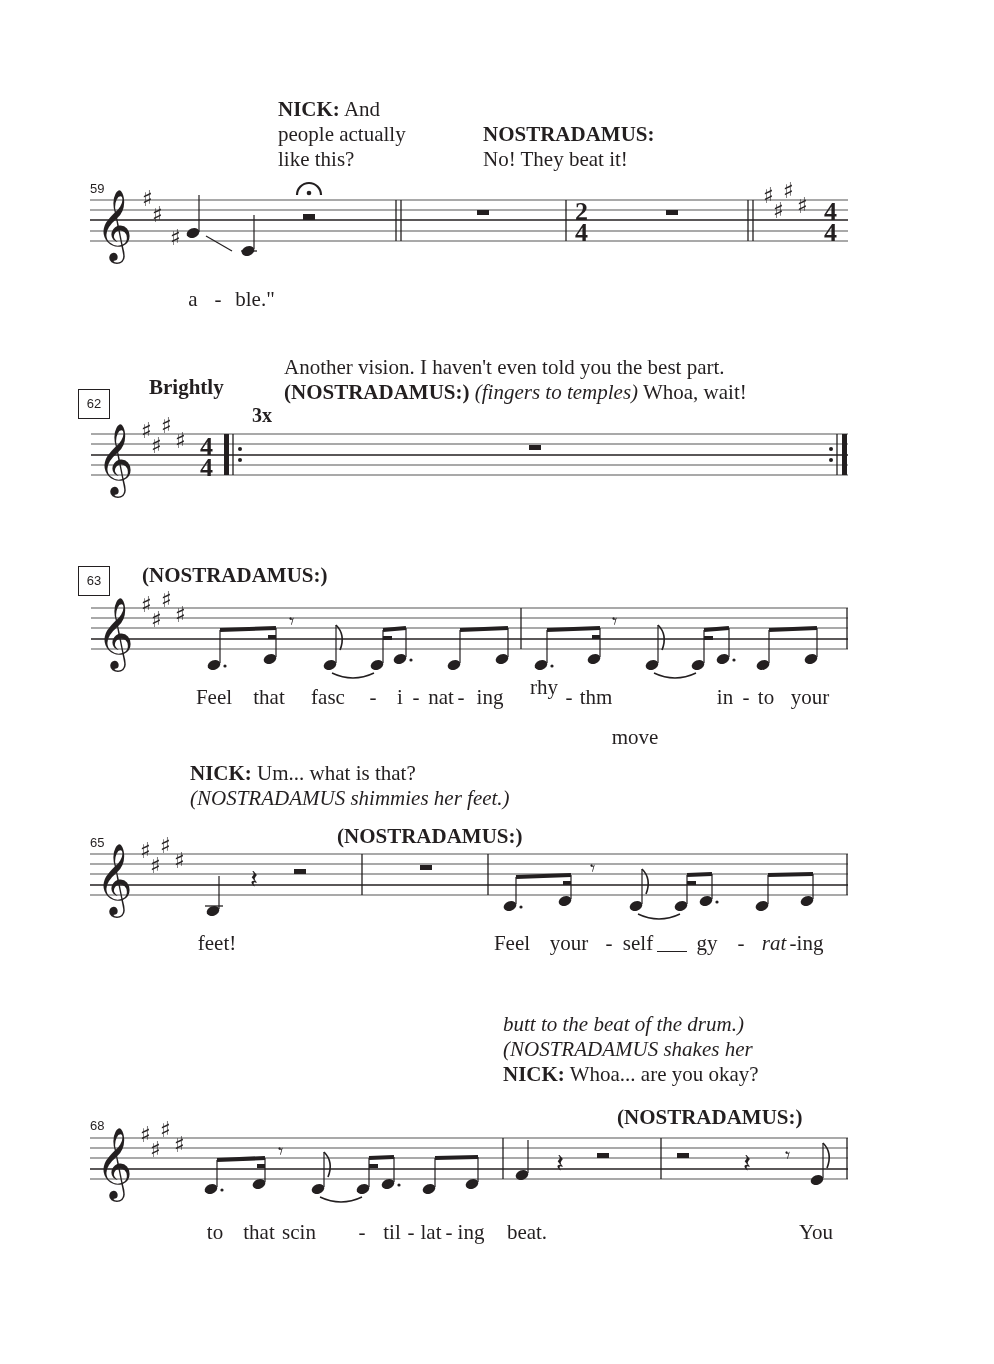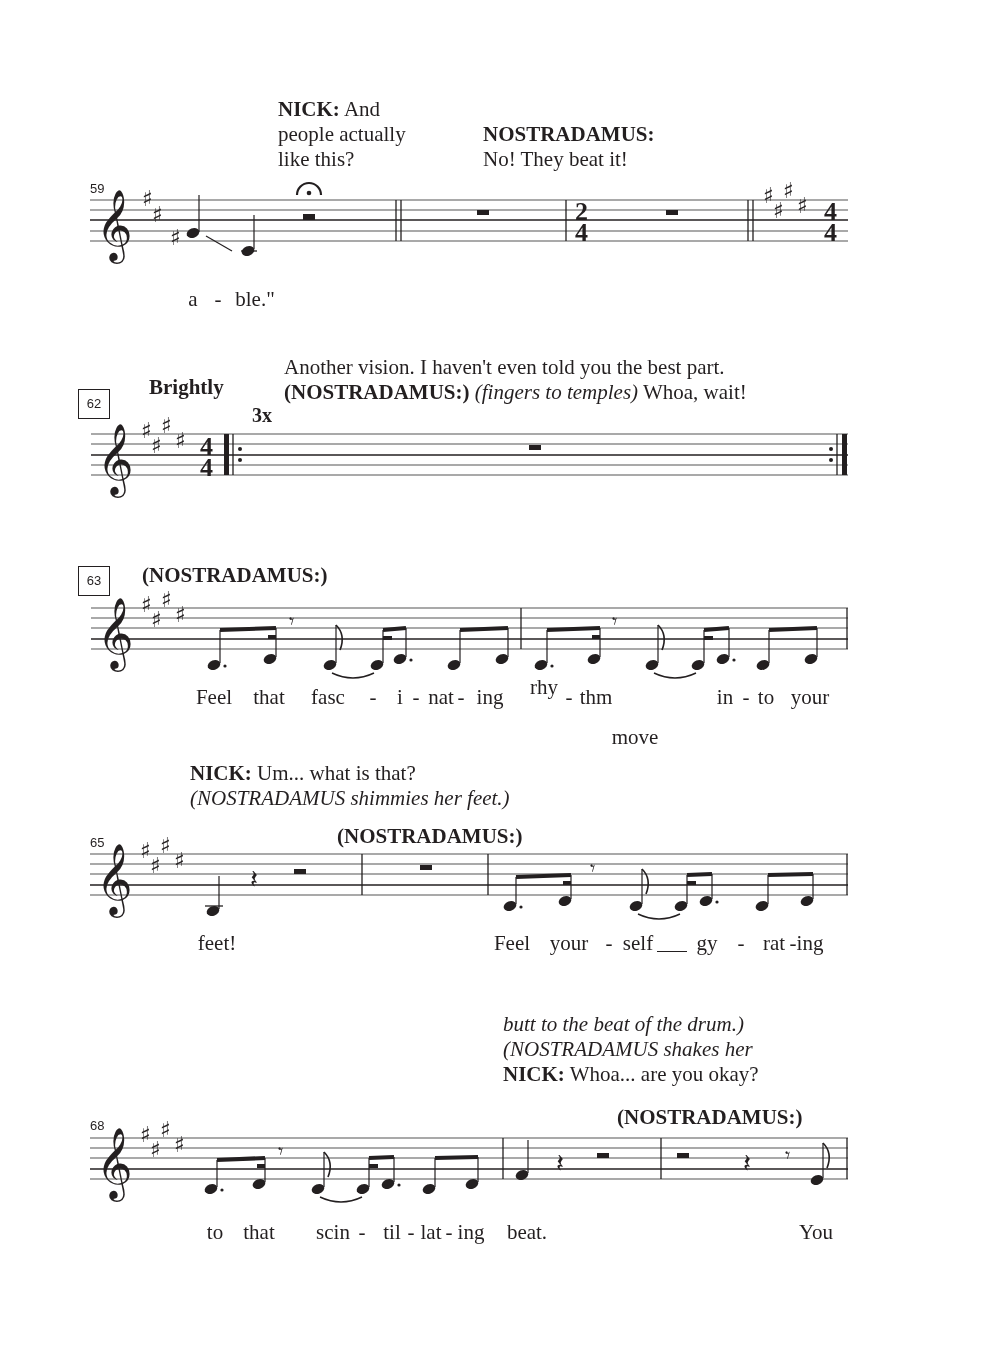--- a/index.html
+++ b/index.html
@@ -285,21 +285,21 @@
 
   <div>
     <span class="lyric" style="left:217px;top:931px;">feet!</span>
     <span class="lyric" style="left:512px;top:931px;">Feel</span>
     <span class="lyric" style="left:569px;top:931px;">your</span>
     <span class="lyric" style="left:609px;top:931px;">-</span>
     <span class="lyric" style="left:638px;top:931px;">self</span>
     <span class="abs" style="left:657px;top:951px;width:30px;border-top:1px solid #231f20;"></span>
     <span class="lyric" style="left:707px;top:931px;">gy</span>
     <span class="lyric" style="left:741px;top:931px;">-</span>
-    <span class="lyric" style="left:774px;top:931px;">rat</span>
+    <span class="lyric" style="left:774px;top:931px;font-style:italic;">rat</span>
     <span class="lyric" style="left:793px;top:931px;">-</span>
     <span class="lyric" style="left:810px;top:931px;">ing</span>
   </div>
 </div>
 
 <div>
   <div class="abs txt" style="left:503px;top:1012px;">
     <div class="i">butt to the beat of the drum.)</div>
     <div class="i">(NOSTRADAMUS shakes her</div>
     <div><span class="b">NICK:</span> <span>Whoa... are you okay?</span></div>
@@ -361,21 +361,21 @@
       <ellipse class="ink" cx="817" cy="1180" rx="6.5" ry="4.7" transform="rotate(-20 817 1180)"></ellipse>
       <line class="stem" x1="823" y1="1178" x2="823" y2="1143"></line>
       <path d="M823 1143 q10 10 4 25" fill="none" stroke="#231f20" stroke-width="1.6"></path>
     </g>
     <line class="bar" x1="847" y1="1138" x2="847" y2="1179"></line>
   </svg>
 
   <div>
     <span class="lyric" style="left:215px;top:1220px;">to</span>
     <span class="lyric" style="left:259px;top:1220px;">that</span>
-    <span class="lyric" style="left:333px;top:1220px;">scin</span>
+    <span class="lyric" style="left:299px;top:1220px;">scin</span>
     <span class="lyric" style="left:362px;top:1220px;">-</span>
     <span class="lyric" style="left:392px;top:1220px;">til</span>
     <span class="lyric" style="left:411px;top:1220px;">-</span>
     <span class="lyric" style="left:431px;top:1220px;">lat</span>
     <span class="lyric" style="left:449px;top:1220px;">-</span>
     <span class="lyric" style="left:471px;top:1220px;">ing</span>
     <span class="lyric" style="left:527px;top:1220px;">beat.</span>
     <span class="lyric" style="left:816px;top:1220px;">You</span>
   </div>
 </div>

